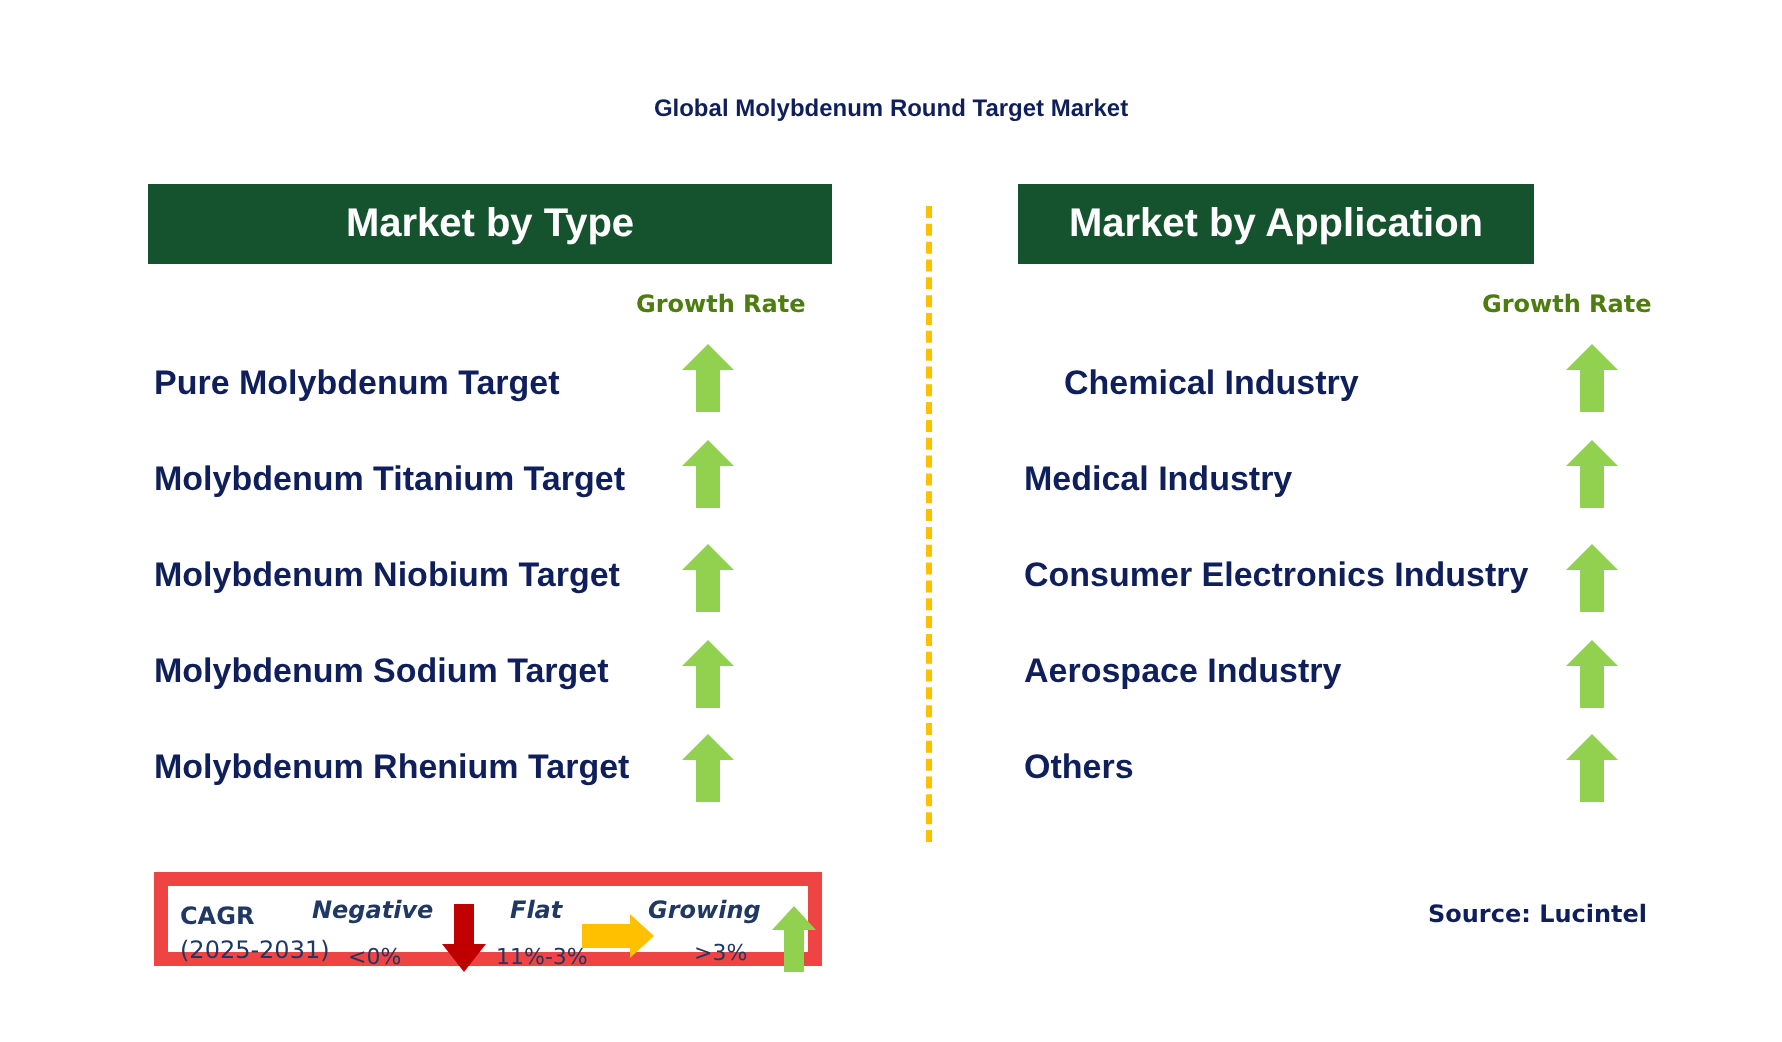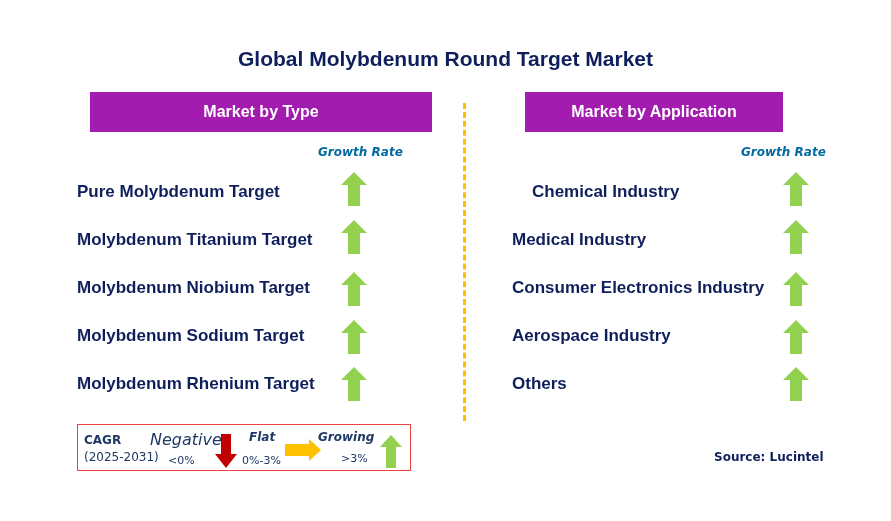--- a/index.html
+++ b/index.html
@@ -1,23 +1,23 @@
 <!DOCTYPE html>
 <html><head>
 <meta charset="utf-8">
 <style>
   html, body { margin: 0; padding: 0; background: #ffffff; }
   body { width: 891px; height: 521px; position: relative; overflow: hidden; font-family: "Liberation Sans", sans-serif; }
-  .title { position: absolute; left: 0; width: 891px; top: 47px; text-align: center; font-size: 21px; font-weight: bold; color: #0f1f5c; }
-  .hdr { position: absolute; height: 40px; background: #a21caf; color: #fff; font-weight: bold; font-size: 16px; display: flex; align-items: center; justify-content: center; margin-left: 16px; }
-  .gr { position: absolute; font-family: "DejaVu Sans", sans-serif; font-size: 12px; font-weight: bold; color: #0369a1; font-style: italic; }
+  .title { position: absolute; left: 0; width: 891px; top: 47px; text-align: center; font-size: 12px; font-weight: bold; color: #0f1f5c; }
+  .hdr { position: absolute; height: 40px; background: #14532d; color: #fff; font-weight: bold; font-size: 20px; display: flex; align-items: center; justify-content: center; }
+  .gr { position: absolute; font-family: "DejaVu Sans", sans-serif; font-size: 12px; font-weight: bold; color: #4d7c0f; }
   .row { position: absolute; font-size: 17px; font-weight: bold; color: #0f1f5c; }
   .arrow { position: absolute; width: 26px; height: 34px; }
   .divider { position: absolute; left: 463px; top: 103px; height: 318px; border-left: 3px dashed #ffc000; }
-  .legend { position: absolute; left: 77px; top: 424px; width: 334px; height: 47px; border: 1px solid #ef4444; box-sizing: border-box; }
+  .legend { position: absolute; left: 77px; top: 436px; width: 334px; height: 47px; border: 7px solid #ef4444; box-sizing: border-box; }
   .lg { position: absolute; font-family: "DejaVu Sans", sans-serif; color: #1f3864; }
   .source { position: absolute; left: 714px; top: 450px; font-family: "DejaVu Sans", sans-serif; font-size: 12px; font-weight: bold; color: #0f1f5c; }
 </style>
 </head>
 <body>
 
 <div class="title">Global Molybdenum Round Target Market</div>
 
 <div class="hdr" style="left:74px; top:92px; width:342px;">Market by Type</div>
 <div class="gr" style="left:318px; top:145px;">Growth Rate</div>
@@ -68,28 +68,28 @@
     <polygon points="13,0 26,13 19,13 19,34 7,34 7,13 0,13" fill="#92d050"></polygon>
   </svg>
 <svg class="arrow" style="left:783px; top:367px;" viewBox="0 0 26 34">
     <polygon points="13,0 26,13 19,13 19,34 7,34 7,13 0,13" fill="#92d050"></polygon>
   </svg>
 
 <div class="legend">
   <div class="lg" style="left:6px; top:8px; font-size:12px; font-weight:bold;">CAGR</div>
   <div class="lg" style="left:6px; top:25px; font-size:12px;">(2025-2031)</div>
 
-  <div class="lg" style="left:72px; top:5px; font-size:16px; font-weight:normal; font-style:italic;">Negative</div>
+  <div class="lg" style="left:72px; top:5px; font-size:12px; font-weight:bold; font-style:italic;">Negative</div>
   <div class="lg" style="left:90px; top:29px; font-size:11px;">&lt;0%</div>
   <svg style="position:absolute; left:137px; top:9px; width:22px; height:34px;" viewBox="0 0 22 34">
       <polygon points="6,0 16,0 16,20 22,20 11,34 0,20 6,20" fill="#c00000"></polygon>
     </svg>
 
   <div class="lg" style="left:171px; top:5px; font-size:12px; font-weight:bold; font-style:italic;">Flat</div>
-  <div class="lg" style="left:164px; top:29px; font-size:11px;">0%-3%</div>
+  <div class="lg" style="left:164px; top:29px; font-size:11px;">11%-3%</div>
   <svg style="position:absolute; left:207px; top:14px; width:36px; height:22px;" viewBox="0 0 36 22">
       <polygon points="0,5 24,5 24,0 36,11 24,22 24,17 0,17" fill="#ffc000"></polygon>
     </svg>
 
   <div class="lg" style="left:240px; top:5px; font-size:12px; font-weight:bold; font-style:italic;">Growing</div>
   <div class="lg" style="left:263px; top:27px; font-size:11px;">&gt;3%</div>
   <svg style="position:absolute; left:302px; top:10px; width:22px; height:33px;" viewBox="0 0 22 33">
       <polygon points="11,0 22,12 16,12 16,33 6,33 6,12 0,12" fill="#92d050"></polygon>
     </svg>
 </div>

